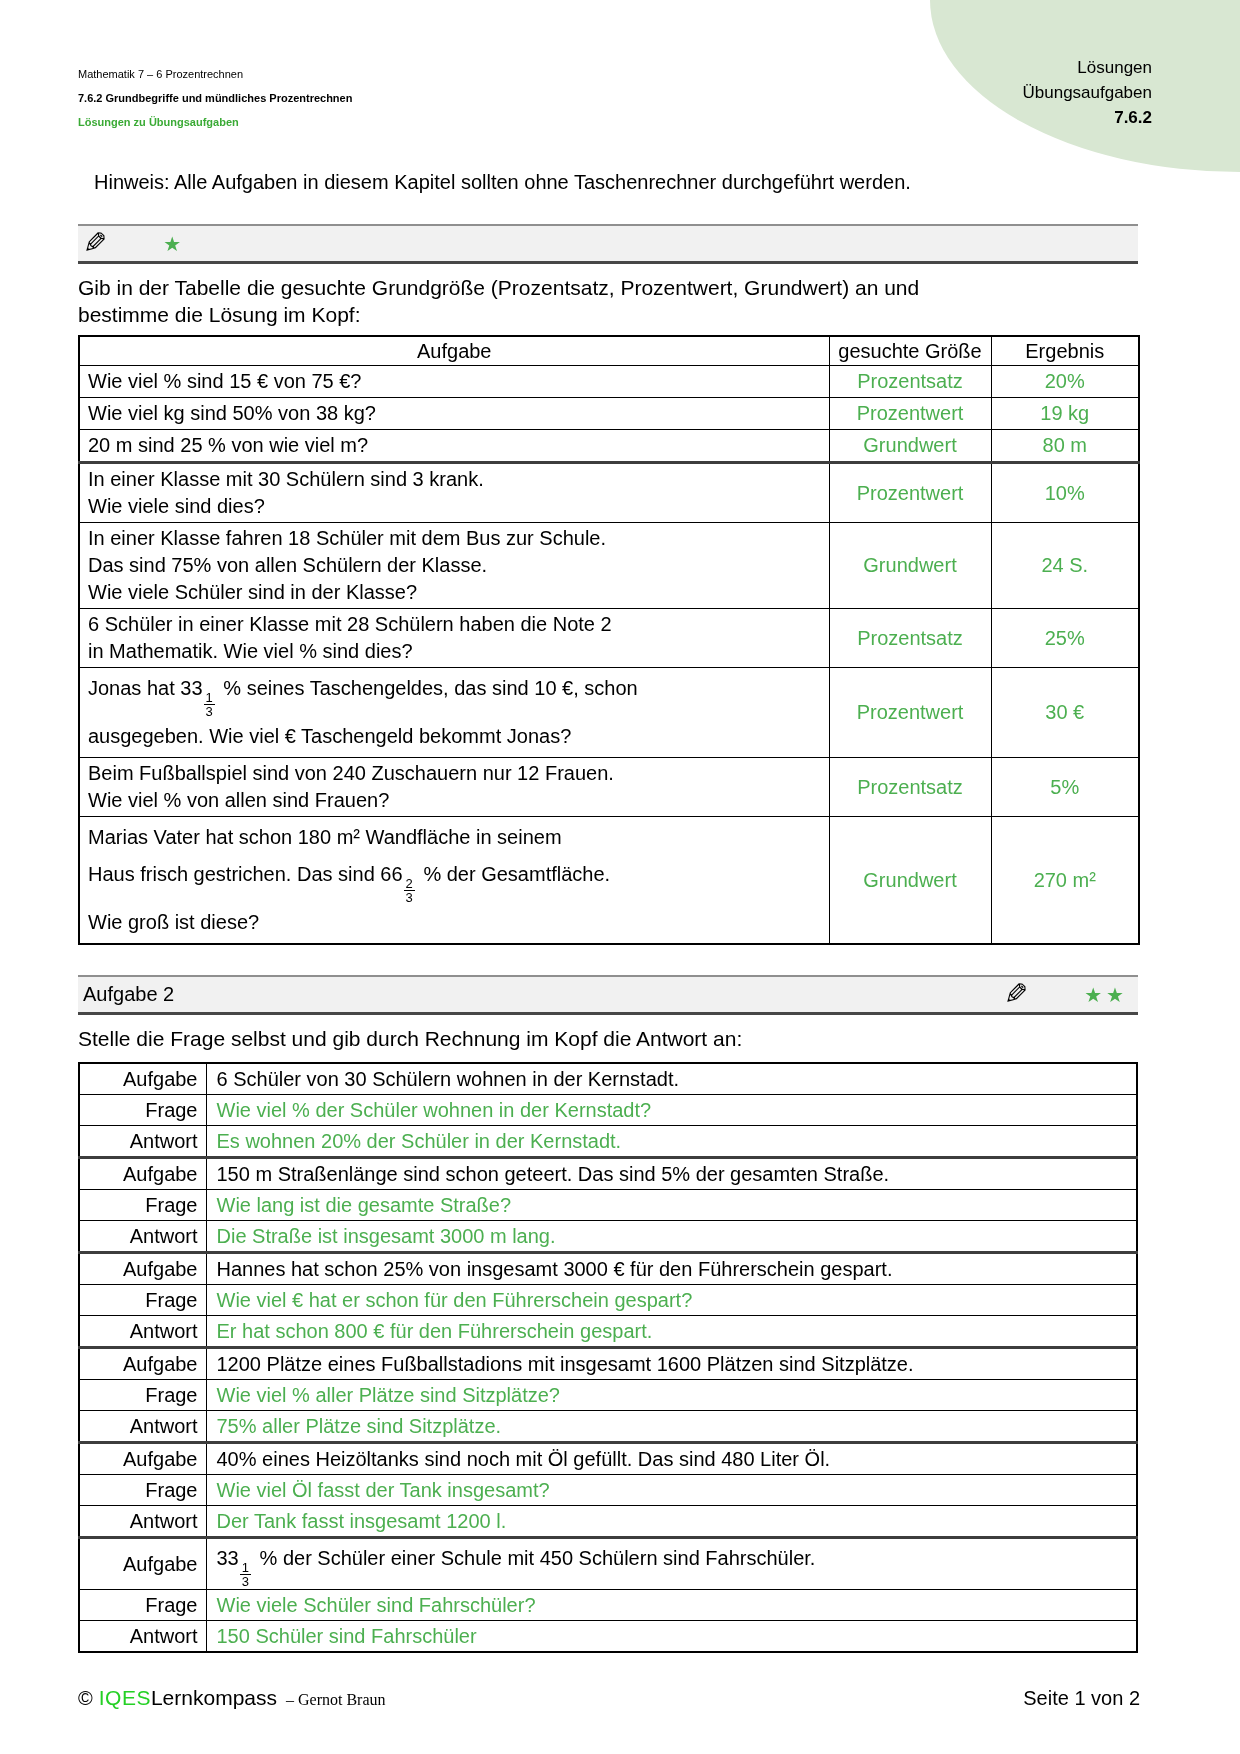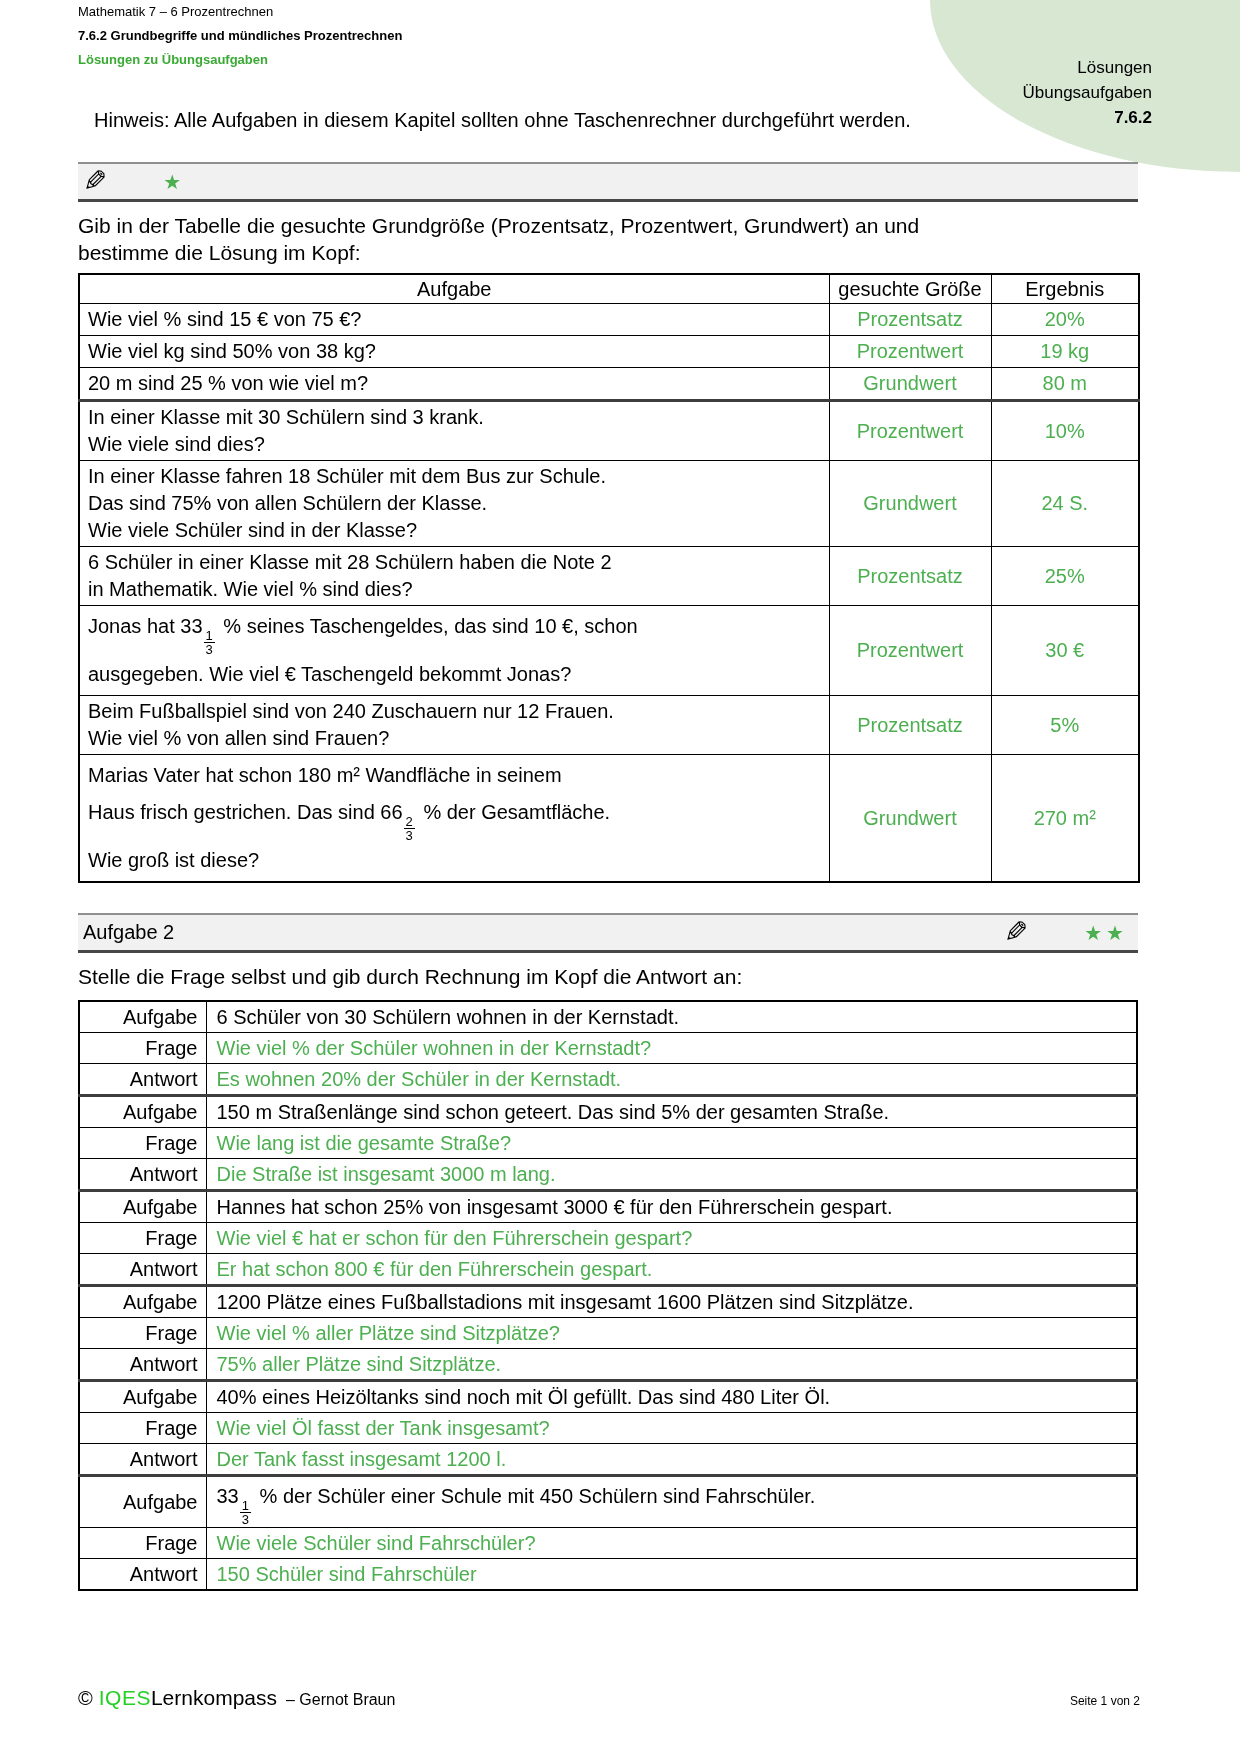--- a/index.html
+++ b/index.html
@@ -17,21 +17,21 @@
     background:var(--corner_bg,#d8e7d2);
     border-bottom-left-radius:100% 100%;
   }
   .corner-text {
     position:absolute; top:55px; right:88px; text-align:right;
     font-size:17px; line-height:25px;
   }
 
   .content { position:absolute; left:78px; top:0; width:1060px; }
 
-  .doc-header { font-size:13px; line-height:24px; }
+  .doc-header { padding-top:62px; font-size:11px; line-height:24px; }
   .doc-header .subtitle { color:var(--header_green,#3aaa35); font-weight:bold; }
 
   .hint { margin:37px 16px 0; font-size:20px; }
 
   .task-bar {
     margin-top:30px; background:#f1f1f1;
     border-top:2px solid #8f8f8f; border-bottom:3px solid #474747;
     height:35px; display:flex; align-items:center; padding:0 10px 0 5px;
   }
   .task-title { font-size:20px; flex:1; }
@@ -66,22 +66,22 @@
   .frac-stack .fn { border-bottom:1.4px solid #000; padding:0 2px; }
 
   .page-footer {
     position:absolute; left:78px; width:1062px; top:1686px;
     display:flex; align-items:baseline;
   }
   .f-left { flex:1; display:flex; align-items:baseline; }
   .f-left .cp { font-size:20px; margin-right:6px; }
   .f-left .iqes { color:var(--logo_green,#25d025); font-size:21px; letter-spacing:0.5px; }
   .f-left .lk { font-size:21px; }
-  .f-left .author { font-size:16px; margin-left:9px; }
-  .f-right { font-size:12px;margin-left:48px; }
+  .f-left .author { font-size:16px; margin-left:9px;font-family:Liberation Serif, serif; }
+  .f-right { font-size:20px;margin-left:48px; }
 </style>
 </head>
 <body>
 
 <div class="page">
 
   <div class="corner">
     <div class="corner-text">
       <div>Lösungen</div>
       <div>Übungsaufgaben</div>

